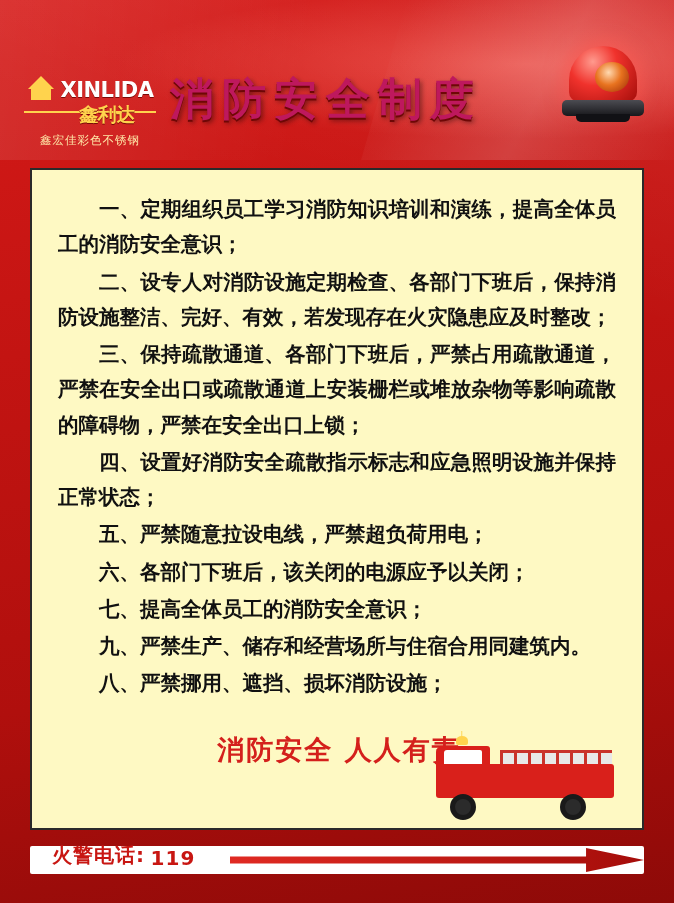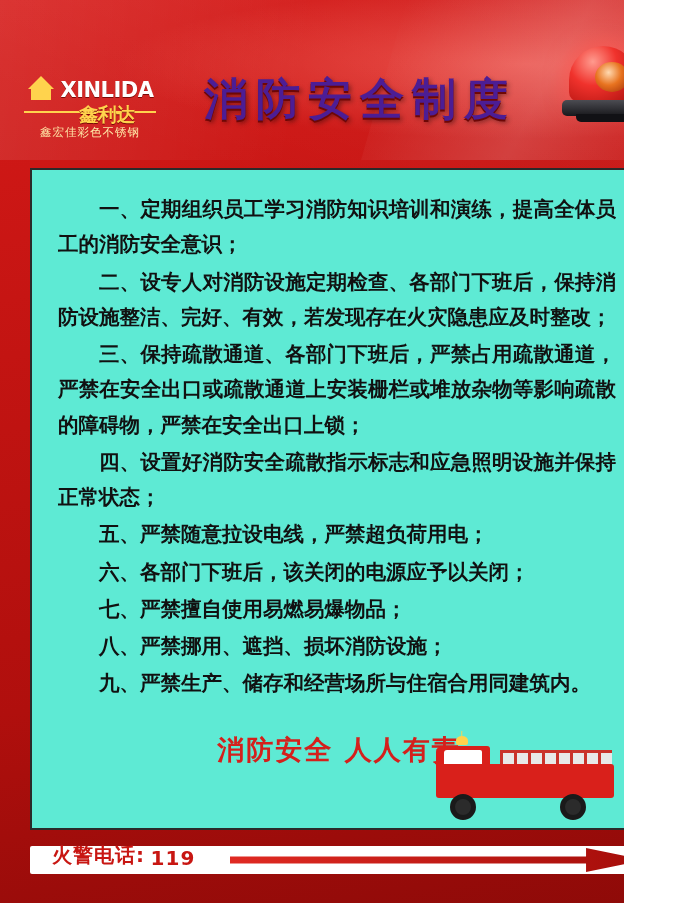--- a/index.html
+++ b/index.html
@@ -5,21 +5,21 @@
   html, body {
     margin: 0;
     padding: 0;
     background: #ffffff;
   }
   body {
     font-family: "Liberation Sans", sans-serif;
   }
   .poster {
     position: relative;
-    width: 624px;
+    width: 674px;
     height: 903px;
     overflow: hidden;
     background: #ffffff;
   }
   
   .frame-outer {
     position: absolute;
     left: 0; top: 0;
     width: 674px; height: 903px;
     background: linear-gradient(170deg, #d61a18 0%, #c31412 35%, #b00f0d 70%, #8e0a08 100%);
@@ -96,44 +96,43 @@
     font-size: 21px;
     letter-spacing: -0.5px;
     color: #ffffff;
     text-shadow: 0 1px 0 #7a0a08;
   }
   .logo-text .cn {
     color: #ffd34d;
     font-size: 19px;
   }
   .logo-sub {
-    margin-top: 12px;
+    margin-top: 20px;
     font-size: 11.5px;
     letter-spacing: 1px;
     color: #ffe9a8;
     font-family: "Liberation Sans", sans-serif;
   }
   .logo-rule {
     width: 132px;
     height: 2px;
     background: #ffd34d;
     margin: 3px auto 2px auto;
   }
   
   .title {
     position: absolute;
     left: 170px;
     top: 70px;
     width: 380px;
-    text-align: center;
     font-family: "DejaVu Sans", "Liberation Sans", sans-serif;
     font-weight: 700;
     font-size: 44px;
     letter-spacing: 8px;
-    color: #4c1d95;
+    color: #be185d;
     text-shadow:
       0 2px 0 #6e0705,
       2px 3px 5px rgba(0,0,0,0.45);
   }
   
   .beacon {
     position: absolute;
     right: 28px;
     top: 44px;
     width: 86px;
@@ -168,21 +167,21 @@
     border-radius: 0 0 5px 5px;
     background: #111115;
   }
   
   .card {
     position: absolute;
     left: 30px;
     top: 168px;
     width: 614px;
     height: 662px;
-    background: #5eead4;
+    background: #fef9c3;
     border: 2px solid #2a2a2a;
     box-sizing: border-box;
   }
   .body-text {
     padding: 22px 26px 0 26px;
     font-family: "DejaVu Sans", "Liberation Sans", sans-serif;
     font-size: 20.5px;
     font-weight: 700;
     line-height: 1.72;
     color: #111111;
@@ -349,23 +348,23 @@
   </div>
 
   <div class="card">
     <div class="body-text">
       <p>一、定期组织员工学习消防知识培训和演练，提高全体员工的消防安全意识；</p>
       <p>二、设专人对消防设施定期检查、各部门下班后，保持消防设施整洁、完好、有效，若发现存在火灾隐患应及时整改；</p>
       <p>三、保持疏散通道、各部门下班后，严禁占用疏散通道，严禁在安全出口或疏散通道上安装栅栏或堆放杂物等影响疏散的障碍物，严禁在安全出口上锁；</p>
       <p>四、设置好消防安全疏散指示标志和应急照明设施并保持正常状态；</p>
       <p>五、严禁随意拉设电线，严禁超负荷用电；</p>
       <p>六、各部门下班后，该关闭的电源应予以关闭；</p>
-      <p>七、严禁擅自使用易燃易爆物品；</p>
+      <p>七、提高全体员工的消防安全意识；</p>
+      <p>九、严禁生产、储存和经营场所与住宿合用同建筑内。</p>
       <p>八、严禁挪用、遮挡、损坏消防设施；</p>
-      <p>九、严禁生产、储存和经营场所与住宿合用同建筑内。</p>
     </div>
 
     <div class="slogan">消防安全 人人有责</div>
 
     <div class="truck">
       <div class="truck-light"></div>
       <div class="truck-ladder"></div>
       <div class="truck-cab"></div>
       <div class="truck-window"></div>
       <div class="truck-body"></div>

